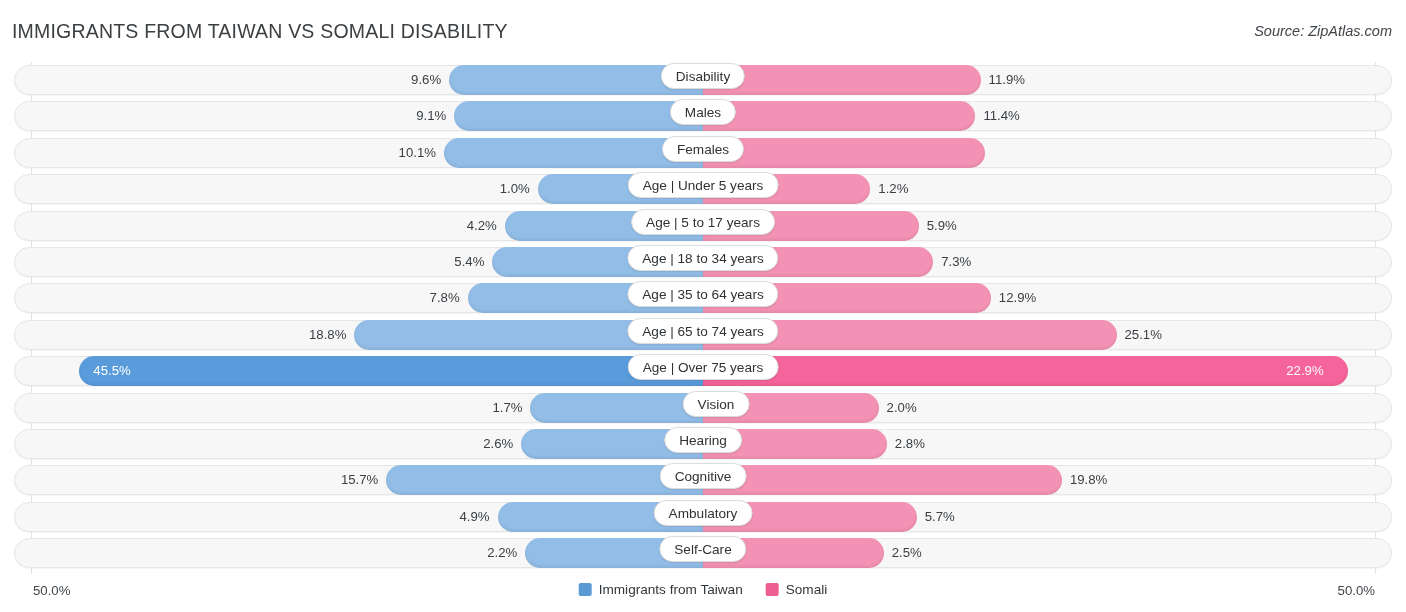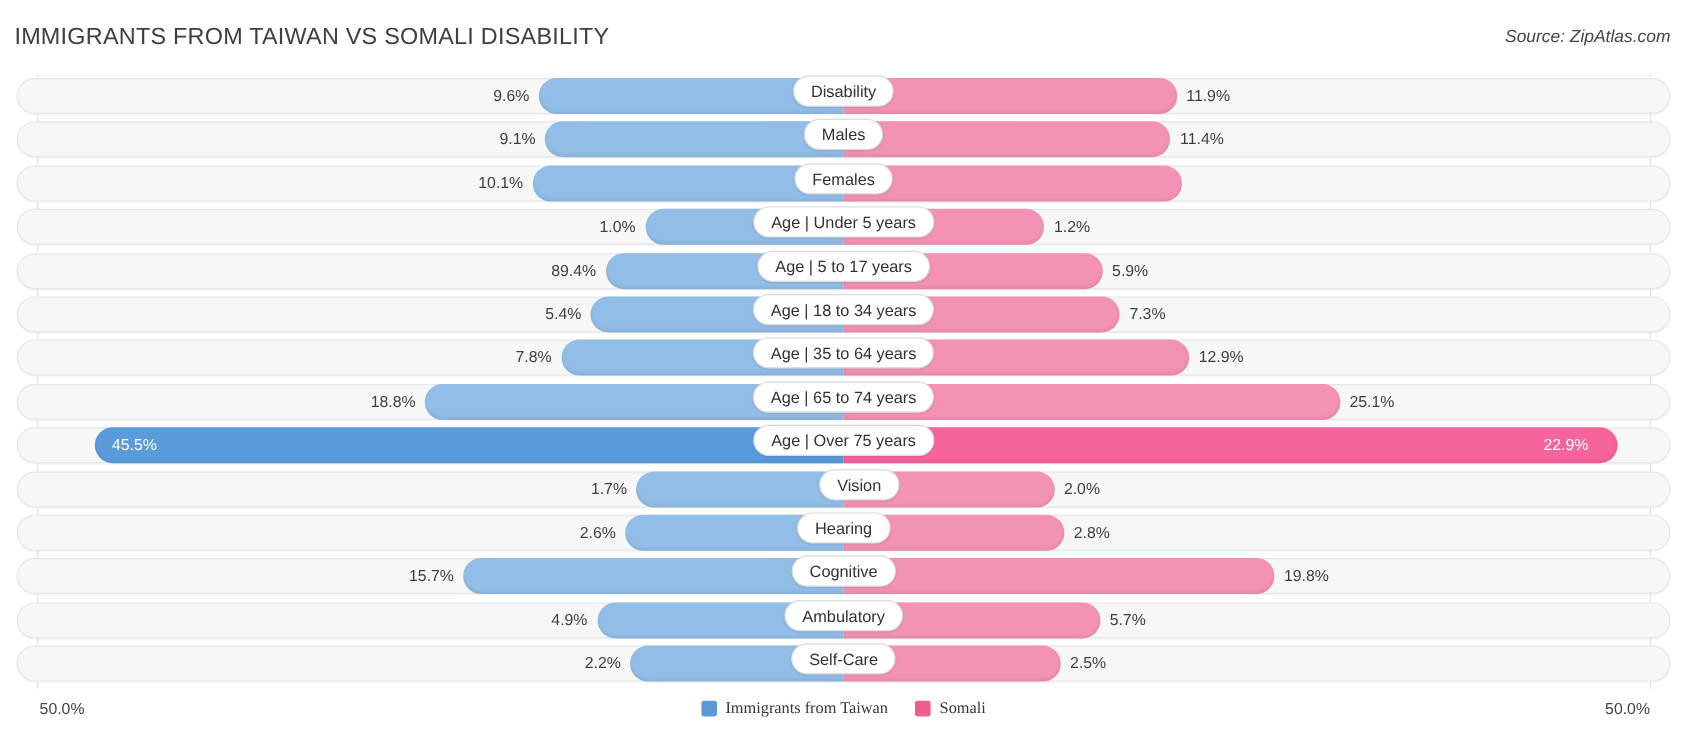--- a/index.html
+++ b/index.html
@@ -101,21 +101,20 @@
   }
   .axis-right {
     position: absolute; right: 31px; top: 9px;
     font-size: 13.2px; color: #41464b;
   }
   .legend {
     position: absolute; left: 50%; top: 8px;
     transform: translateX(-50%);
     display: flex; align-items: center; gap: 8px;
     white-space: nowrap;
-    font-family: Liberation Serif, serif;
   }
   .legend-item { display: flex; align-items: center; gap: 7px; }
   .legend-item + .legend-item { margin-left: 15px; }
   .swatch { width: 13px; height: 13px; border-radius: 2px; display: inline-block; }
   .legend-text { font-size: 13.6px; color: #32373b; }
 </style>
 </head>
 <body>
 
 <div class="page">
@@ -167,21 +166,21 @@
             <div class="val left" style="right: 876.3px;">1.0%</div>
             <div class="val right" style="left: 878.36px;">1.2%</div>
           </div>
           <div class="center-label" style="left: 703px;">Age | Under 5 years</div>
         </div>
         <div class="row">
           <div class="track"></div>
           <div class="barwrap">
             <div class="bar left" style="left: 504.74px; width: 198.26px; background: rgb(146, 189, 231);"></div>
             <div class="bar right" style="left: 703px; width: 215.77px; background: rgb(243, 146, 180);"></div>
-            <div class="val left" style="right: 909.26px;">89.4%</div>
+            <div class="val left" style="right: 909.26px;">4.2%</div>
             <div class="val right" style="left: 926.77px;">5.9%</div>
           </div>
           <div class="center-label" style="left: 703px; text-align: right;">Age | 5 to 17 years</div>
         </div>
         <div class="row">
           <div class="track"></div>
           <div class="barwrap">
             <div class="bar left" style="left: 492.38px; width: 210.62px; background: rgb(146, 189, 231);"></div>
             <div class="bar right" style="left: 703px; width: 230.19px; background: rgb(243, 146, 180);"></div>
             <div class="val left" style="right: 921.62px;">5.4%</div>

